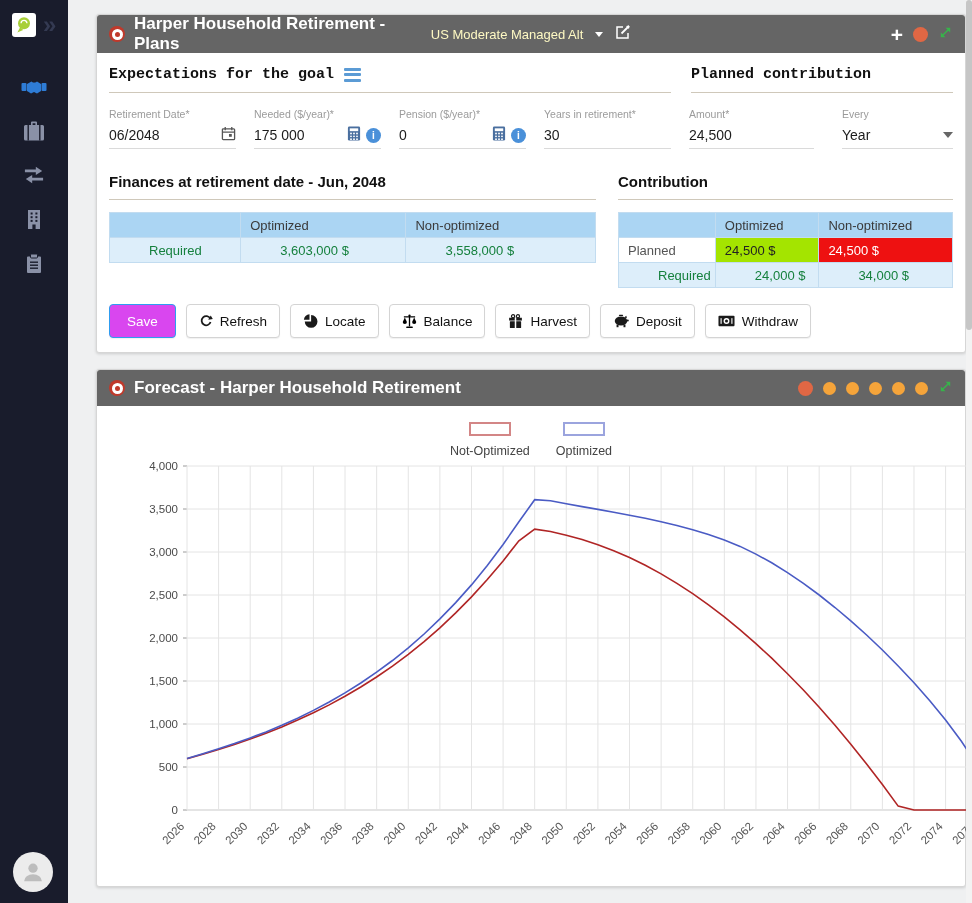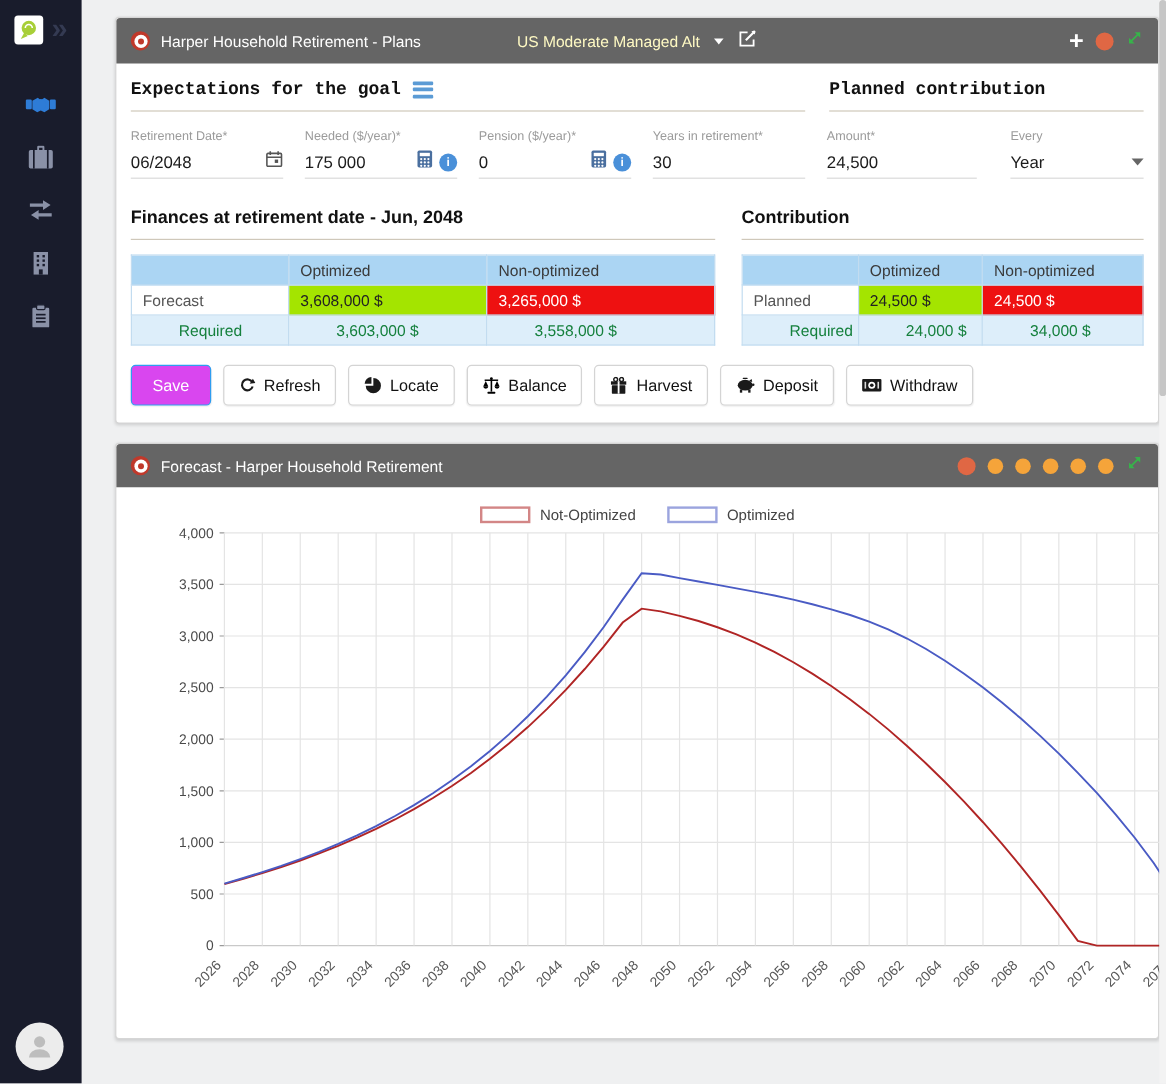--- a/index.html
+++ b/index.html
@@ -17,21 +17,21 @@
   .side-item.active svg { fill:#2e7cd6; }
   .avatar { position:absolute; bottom:11px; left:13px; width:40px; height:40px; border-radius:50%; background:#ececec; display:flex; align-items:center; justify-content:center; }
 
   
   .main { margin-left:68px; padding:14px 6px 0 28px; }
   .card { background:#fff; border:1px solid #d6d6d6; border-radius:3px; box-shadow:0 1px 3px rgba(0,0,0,.15); margin-bottom:16px; }
   .card-header { background:#656565; color:#fff; height:38px; display:flex; align-items:center; padding:0 12px; border-radius:3px 3px 0 0; }
   .hg-left { flex:1; display:flex; align-items:center; gap:9px; }
   .hg-center { display:flex; align-items:center; gap:12px; }
   .hg-right { flex:1; display:flex; justify-content:flex-end; align-items:center; gap:10px; }
-  .hdr-title { font-size:13px; font-weight:normal; }
+  .hdr-title { font-size:17px; font-weight:bold; }
   .sel-label { font-size:13px; color:#fef9c3; }
   .caret-w { width:0; height:0; border-left:4.5px solid transparent; border-right:4.5px solid transparent; border-top:5.5px solid #fff; }
   .target { width:16px; height:16px; border-radius:50%; background:#c0392b; display:flex; align-items:center; justify-content:center; flex:none; }
   .target-mid { width:11px; height:11px; border-radius:50%; background:#fff; display:flex; align-items:center; justify-content:center; }
   .target-dot { width:5px; height:5px; border-radius:50%; background:#c0392b; }
   .plus { font-size:21px; font-weight:bold; color:#fff; line-height:1; cursor:pointer; }
   .dot { width:13px; height:13px; border-radius:50%; background:#f5a43a; cursor:pointer; }
   .dot.red { background:#e06744; width:15px; height:15px; }
 
   
@@ -70,21 +70,21 @@
   td.bad { background:#ee1111; color:#fff; }
 
   .toolbar { display:flex; gap:10px; margin-top:16px; }
   .btn { height:34px; padding:0 12px; display:inline-flex; align-items:center; gap:7px; border:1px solid #d4d4d4; border-radius:4px; background:#fff; font-size:13.5px; color:#111; cursor:pointer; box-shadow:0 1px 1px rgba(0,0,0,.06); font-family:inherit; }
   .btn.primary { background:#d946ef; border-color:#2e9df0; color:#fff; padding:0 17px; }
   .btn svg { flex:none; }
 
   
   .body2 { padding:4px 4px 10px 4px; }
   .legend { display:flex; justify-content:center; align-items:center; gap:26px; margin:12px 0 0 0; }
-  .legend-item { display:flex; align-items:center; gap:8px; font-size:12.5px; color:#444; cursor:pointer; }
+  .legend-item { display:flex; align-items:center; gap:8px; font-size:12.5px; color:#444; cursor:pointer;flex-direction:column; }
   .legend-box { width:42px; height:14px; border:2px solid #999; opacity:.55; background:#fff; }
   .chart-wrap { margin-left:36px; }
   .chart-wrap svg text { font-family:"Liberation Sans", sans-serif; }
 
   
   .scrollbar { position:absolute; right:0; top:0; width:6px; height:903px; background:#f3f3f3; z-index:6; }
   .scroll-thumb { position:absolute; top:0; left:0; width:6px; height:330px; background:#c6c6c6; border-radius:3px; }
 </style>
 </head>
 <body>
@@ -311,25 +311,20 @@
                 <col style="width:39%">
               </colgroup>
             <thead>
               <tr>
                 <th></th>
                 <th>Optimized</th>
                 <th>Non-optimized</th>
               </tr>
             </thead>
             <tbody>
-              <tr>
-                <td class="rowlabel">Forecast</td>
-                <td class="good">3,608,000 $</td>
-                <td class="bad">3,265,000 $</td>
-              </tr>
               <tr class="alt">
                 <td>Required</td>
                 <td>3,603,000 $</td>
                 <td>3,558,000 $</td>
               </tr>
             </tbody>
           </table>
         </div>
         <div class="t-con">
           <table>

